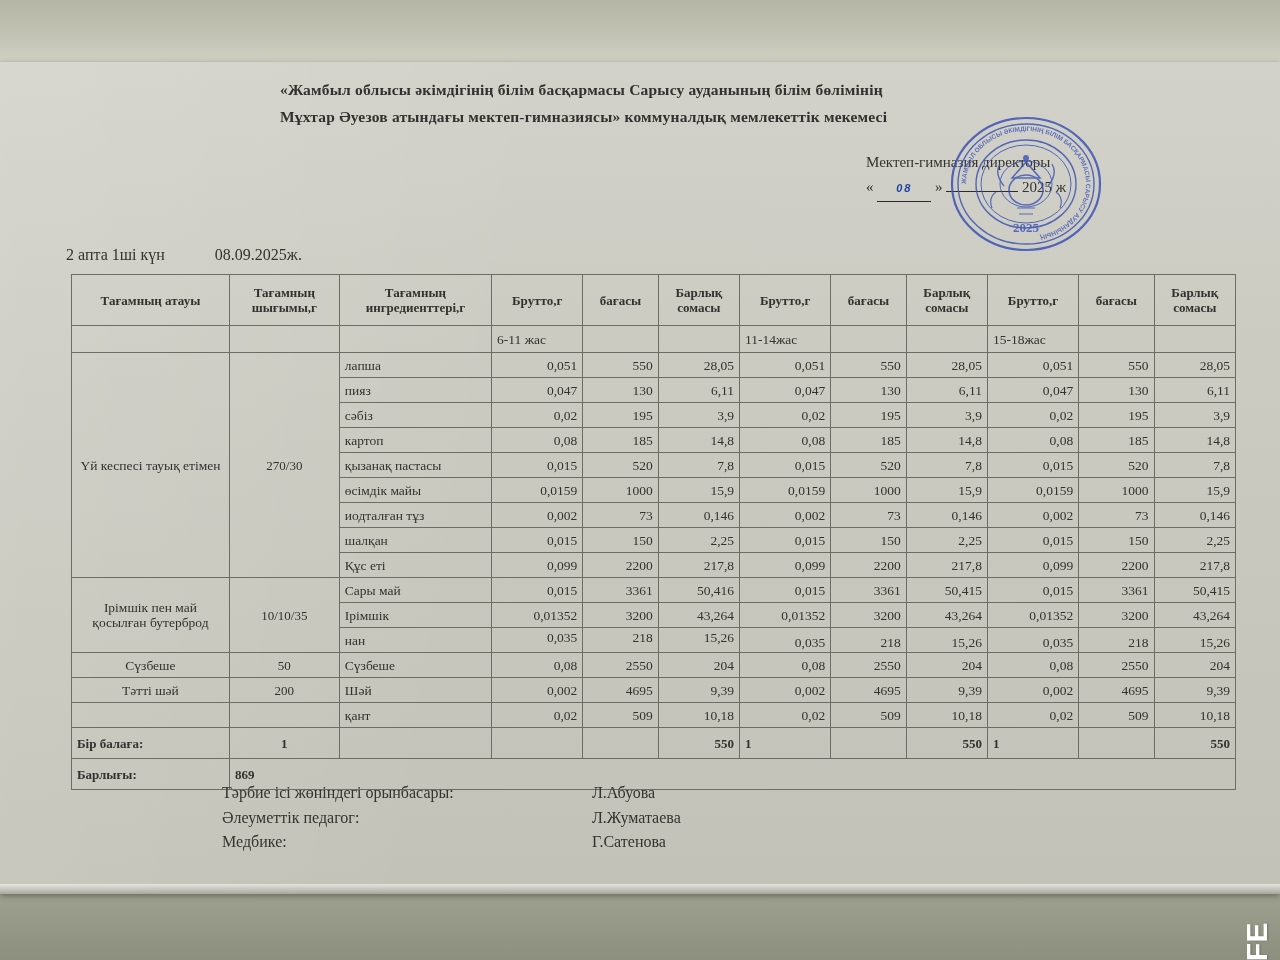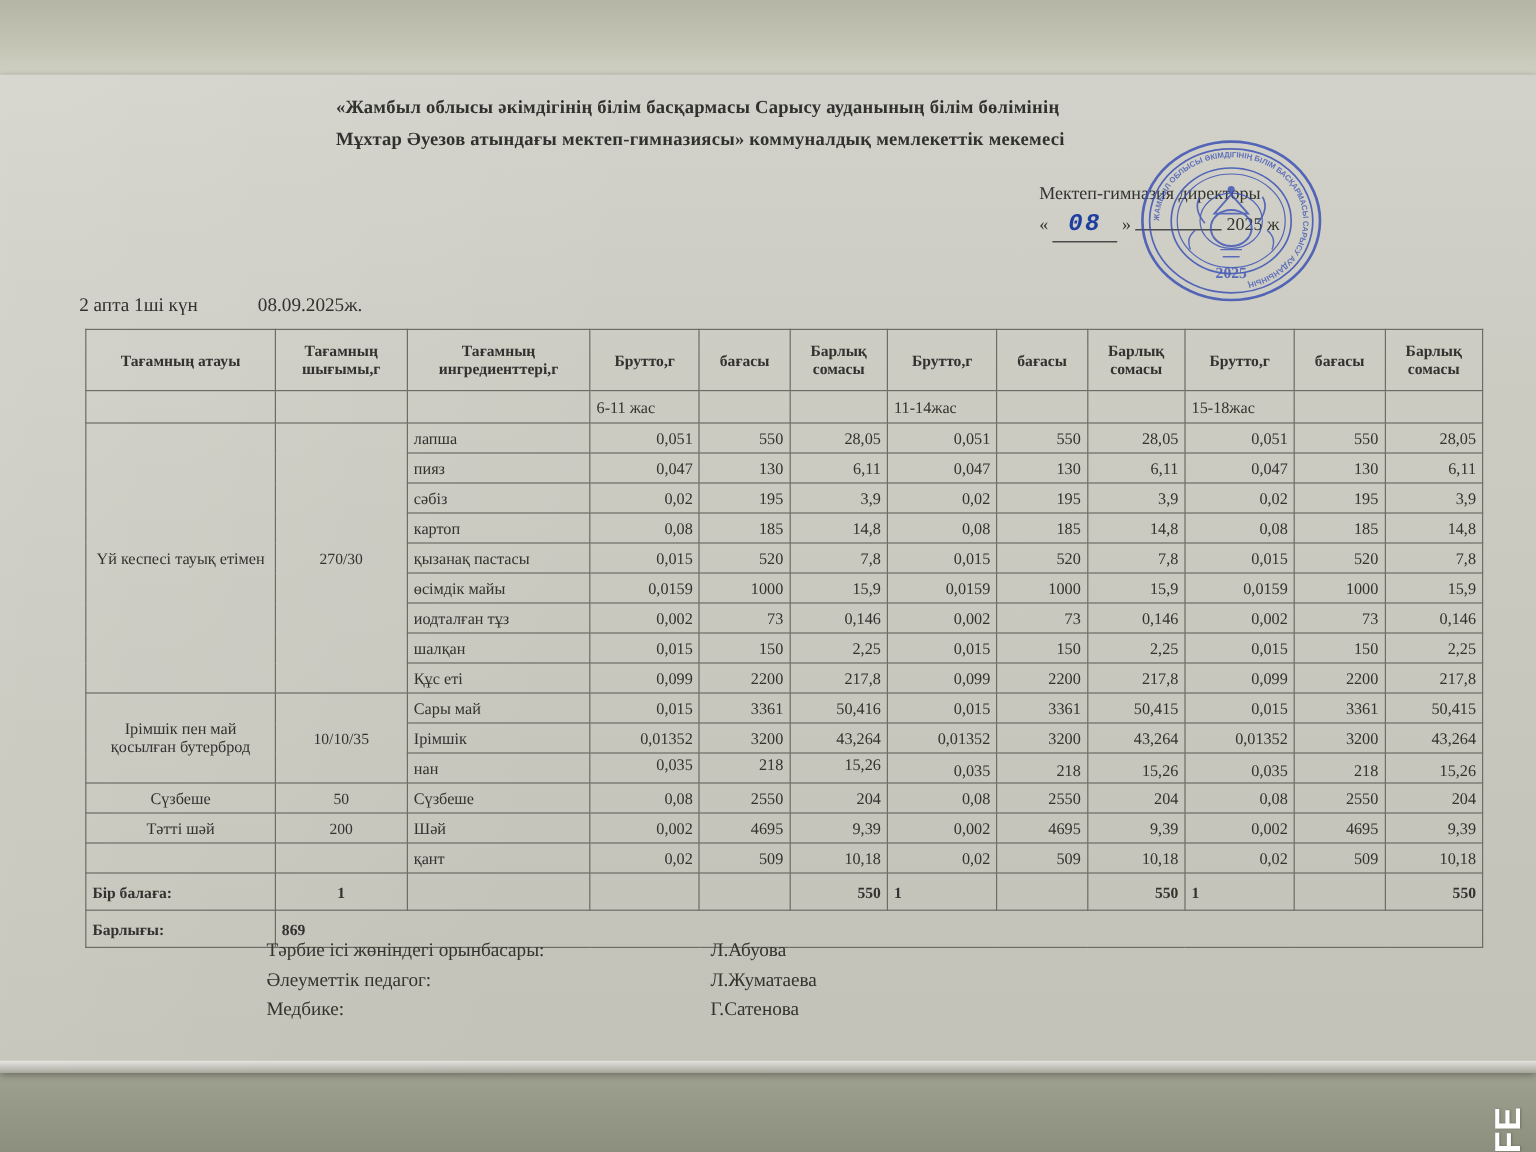--- a/index.html
+++ b/index.html
@@ -41,22 +41,22 @@
   #approve{
     position:absolute;left:866px;top:134px;
     font-size:15px;line-height:25px;color:#33332f;
   }
   #approve .ln{white-space:nowrap;}
   #approve .indent1{padding-left:0px;}
   #approve .indent2{padding-left:14px;}
   .datefield{white-space:nowrap;}
   .blank{display:inline-block;width:54px;border-bottom:1px solid #2b2b2b;text-align:center;}
   .hand{
-    font-family:Liberation Mono, monospace;font-style:italic;font-weight:bold;
-    color:#1e3fa0;font-size:20px;letter-spacing:2px;
+    font-family:Liberation Sans, sans-serif;font-style:italic;font-weight:bold;
+    color:#1e3fa0;font-size:11px;letter-spacing:2px;
   }
   .blank2{display:inline-block;width:72px;border-bottom:1px solid #2b2b2b;}
 
   
   #stamp{
     position:absolute;left:938px;top:98px;width:176px;height:140px;
     pointer-events:none;opacity:.88;
   }
 
   #weekline{

